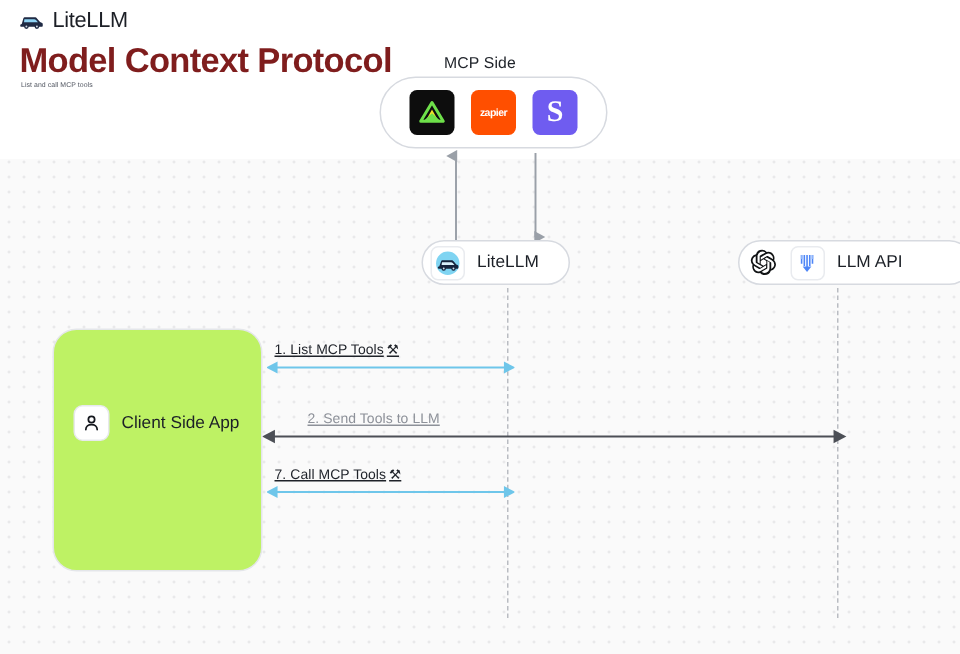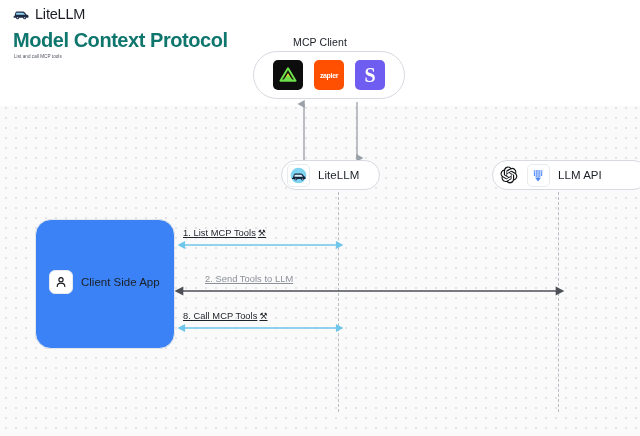--- a/index.html
+++ b/index.html
@@ -46,23 +46,23 @@
     color: #1c1f26;
     letter-spacing: -0.2px;
   }
 
   
   .heading-wrap {
     position: absolute;
     left: 13px; top: 30px;
   }
   .page-title {
-    font-size: 20px;
+    font-size: 23px;
     font-weight: 700;
-    color: #0f766e;
+    color: #7f1d1d;
     letter-spacing: -0.45px;
     line-height: 20px;
     margin: 0;
     white-space: nowrap;
   }
   .page-subtitle {
     font-size: 4.6px;
     color: #4e535e;
     margin: 3px 0 0 1px;
     letter-spacing: 0.05px;
@@ -174,24 +174,24 @@
     font-weight: 500;
     color: #1c2027;
     letter-spacing: 0.05px;
     white-space: nowrap;
   }
 
   
   .client-box {
     position: absolute;
     left: 35px; top: 219px;
-    width: 140px; height: 130px;
+    width: 140px; height: 162px;
     border: 1.2px solid #e4e6ea;
     border-radius: 16px;
-    background: #3b82f6;
+    background: #bef264;
     box-sizing: border-box;
   }
   .client-inner {
     position: absolute;
     left: 13px; top: 50px;
     display: flex;
     align-items: center;
     gap: 8px;
   }
   .client-icon {
@@ -263,21 +263,21 @@
 
   <div class="heading-wrap">
     <div class="page-title no-select">Model Context Protocol</div>
     <div class="page-subtitle no-select">List and call MCP tools</div>
   </div>
 
   <div class="canvas">
     <div class="canvas-top-white"></div>
   </div>
 
-  <div class="mcp-label no-select">MCP Client</div>
+  <div class="mcp-label no-select">MCP Side</div>
 
   <div class="mcp-group">
 
     <div class="tool-tile dark">
       <svg width="20" height="20" viewBox="0 0 24 24">
         <path d="M12 4 L21 19 L3 19 Z" fill="none" stroke="#6ee04a" stroke-width="2.4" stroke-linejoin="round"></path>
         <path d="M12 9.5 L16.5 17.5 L7.5 17.5 Z" fill="#f2e22a"></path>
         <path d="M12 12.5 L19 19 L5 19 Z" fill="#6ee04a"></path>
       </svg>
     </div>
@@ -391,21 +391,21 @@
         <marker id="darkR2" markerWidth="8" markerHeight="8" refX="1.8" refY="4" orient="auto">
           <path d="M0.8 0.6 L0.8 7.4 L7.4 4 Z" fill="#4c4f56"></path>
         </marker>
       </defs>
       <line x1="7" y1="5" x2="382" y2="5" stroke="#4c4f56" stroke-width="1.3" marker-start="url(#darkL2)" marker-end="url(#darkR2)"></line>
     </svg>
   </div>
 
   <div class="msg" style="left:178px; top:311px;">
     <div class="msg-label dark no-select" style="left:5px; top:0;">
-      <span>8. Call MCP Tools</span><span class="msg-emoji">⚒</span>
+      <span>7. Call MCP Tools</span><span class="msg-emoji">⚒</span>
     </div>
     <svg style="position:absolute; left:0; top:12px;" width="165" height="10">
       <defs>
         <marker id="cyanL3" markerWidth="7" markerHeight="7" refX="5.6" refY="3.5" orient="auto">
           <path d="M6.4 0.4 L6.4 6.6 L0.6 3.5 Z" fill="#6ec6ea"></path>
         </marker>
         <marker id="cyanR3" markerWidth="7" markerHeight="7" refX="1.4" refY="3.5" orient="auto">
           <path d="M0.6 0.4 L0.6 6.6 L6.4 3.5 Z" fill="#6ec6ea"></path>
         </marker>
       </defs>

